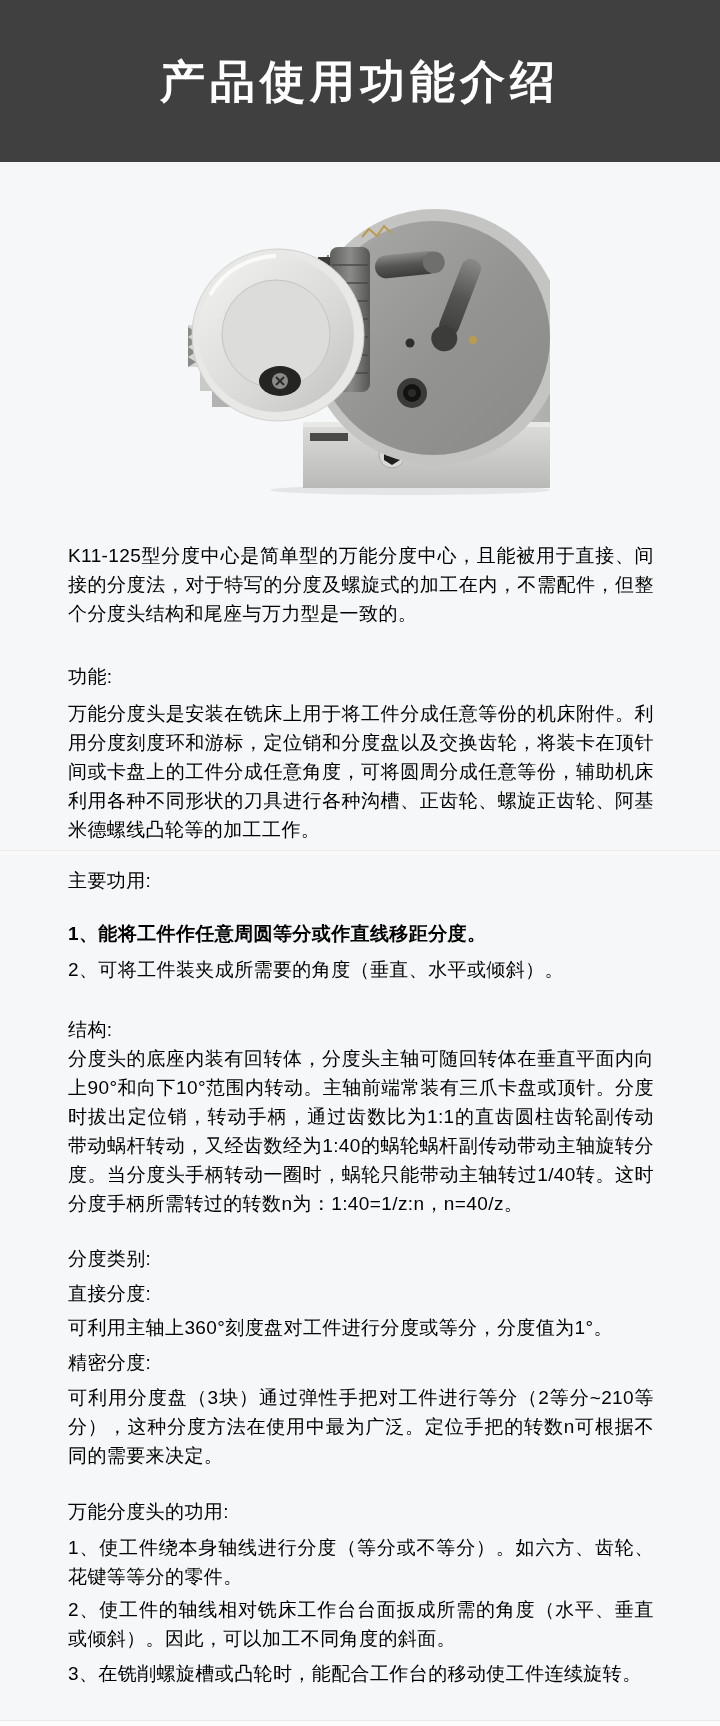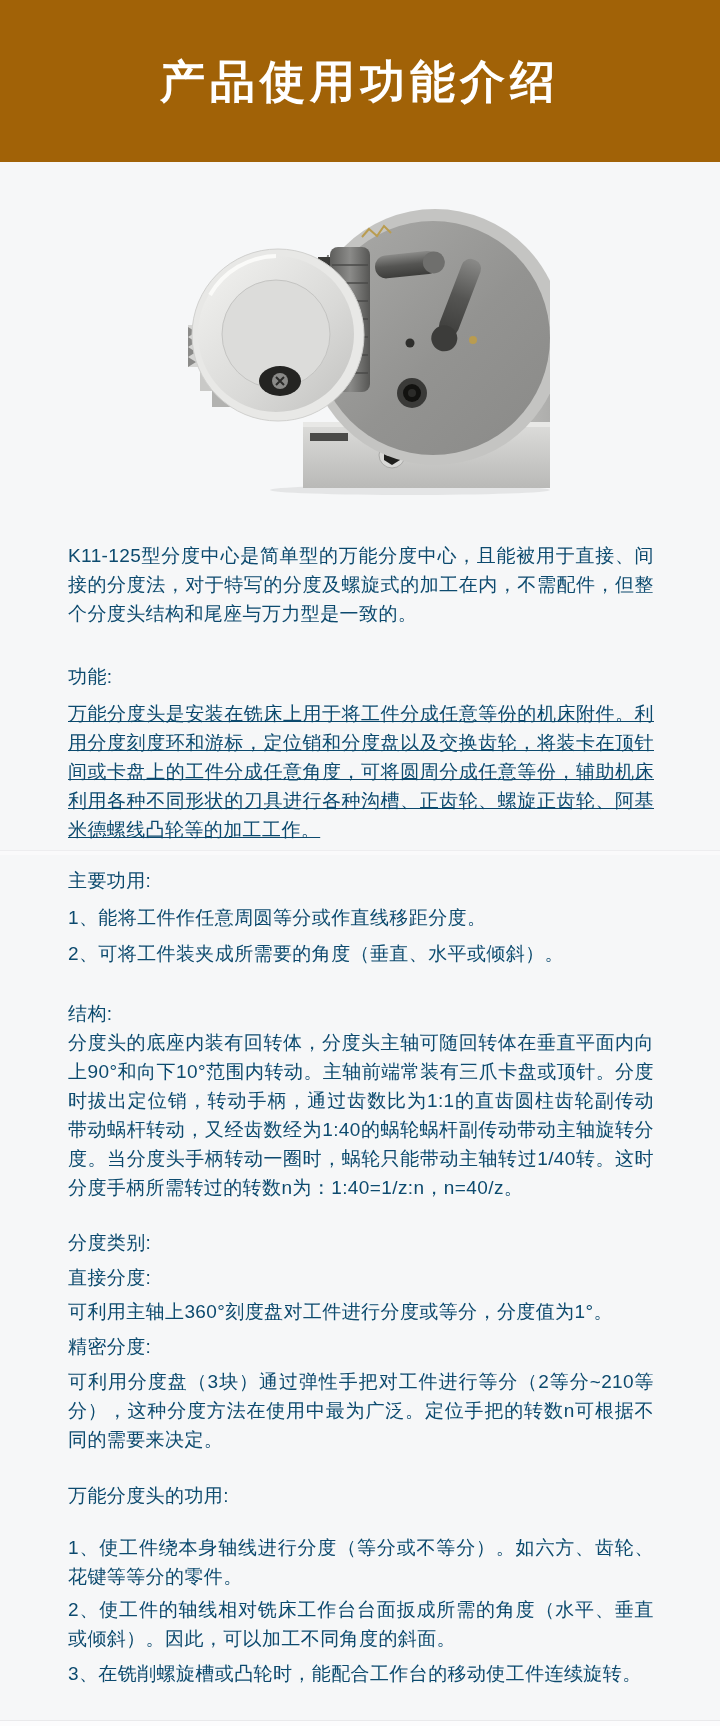--- a/index.html
+++ b/index.html
@@ -12,21 +12,21 @@
   .page{
     width:720px;
     height:1726px;
     background:#f6f7f8;
     overflow:hidden;
     position:relative;
   }
   
   .banner{
     height:162px;
-    background:#a16207;
+    background:#404040;
     display:flex;
     align-items:center;
     justify-content:center;
   }
   .banner-title{
     color:#ffffff;
     font-size:45px;
     font-weight:700;
     letter-spacing:5px;
     line-height:1;
@@ -37,45 +37,45 @@
     display:flex;
     justify-content:center;
   }
   
   .txt{
     margin-left:68px;
     margin-right:66px;
     font-size:19px;
     line-height:29px;
     letter-spacing:0.4px;
-    color:#0c4a6e;
+    color:#000000;
     text-align:justify;
   }
   .heading{ text-align:left; }
   .intro{ margin-top:46px; }
   .h-gongneng{ margin-top:34px; }
-  .b-gongneng{ margin-top:8px;text-decoration:underline; }
+  .b-gongneng{ margin-top:8px; }
   .module-gap{
     margin-top:6px;
     height:4px;
     background:#fafafb;
     border-top:1px solid #ededef;
   }
   .h-zhuyao{ margin-top:11px; }
-  .li-z1{ margin-top:8px; }
+  .li-z1{ margin-top:24px;font-weight:bold; }
   .li-z2{ margin-top:7px; }
   .h-jiegou{ margin-top:31px; }
   .b-jiegou{ }
   .h-leibie{ margin-top:26px; }
   .h-zhijie{ margin-top:6px; }
   .b-zhijie{ margin-top:5px; }
   .h-jingmi{ margin-top:6px; }
   .b-jingmi{ margin-top:6px; }
   .h-gongyong{ margin-top:27px; }
-  .li-g1{ margin-top:23px; }
+  .li-g1{ margin-top:7px; }
   .li-g2{ margin-top:4px; }
   .li-g3{ margin-top:6px; }
   .footer-gap{
     margin-top:32px;
     height:8px;
     background:#fcfcfd;
     border-top:1px solid #e9e9eb;
     border-bottom:1px solid #ededef;
   }
 </style>

